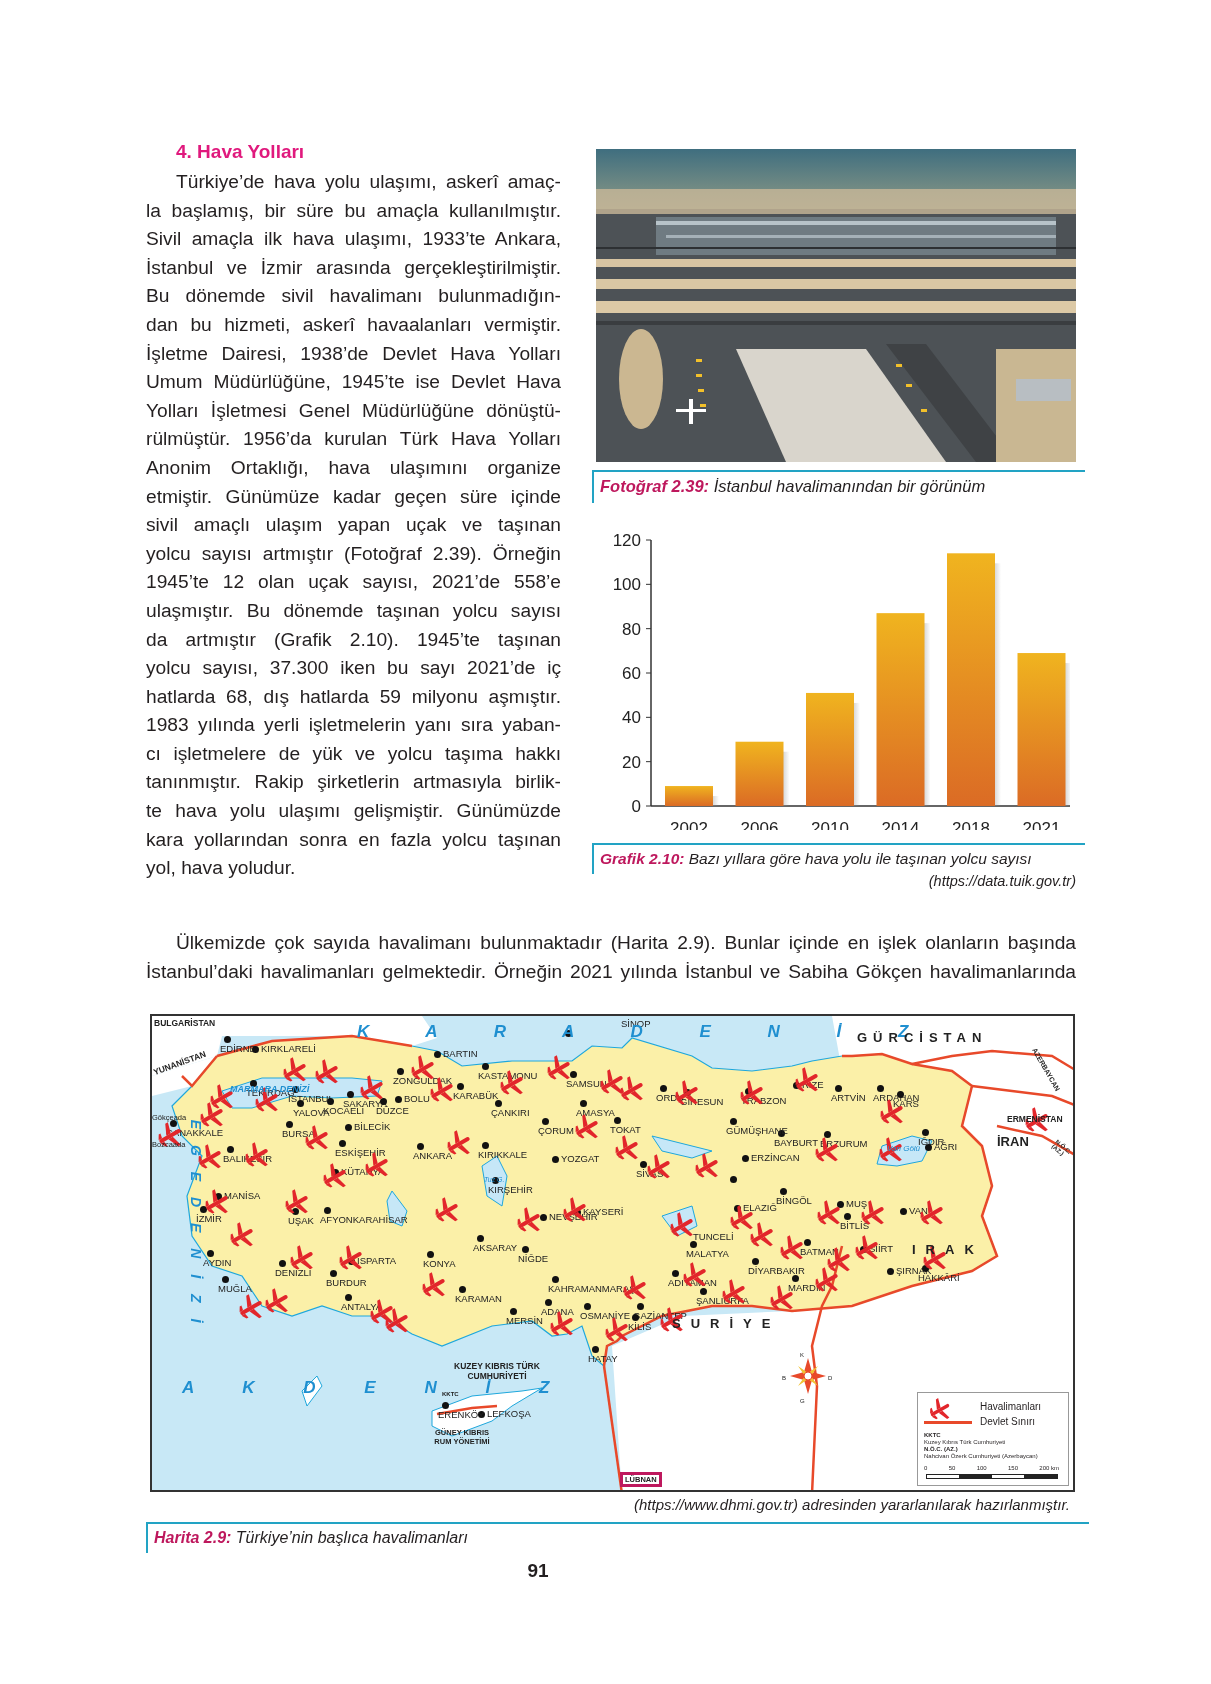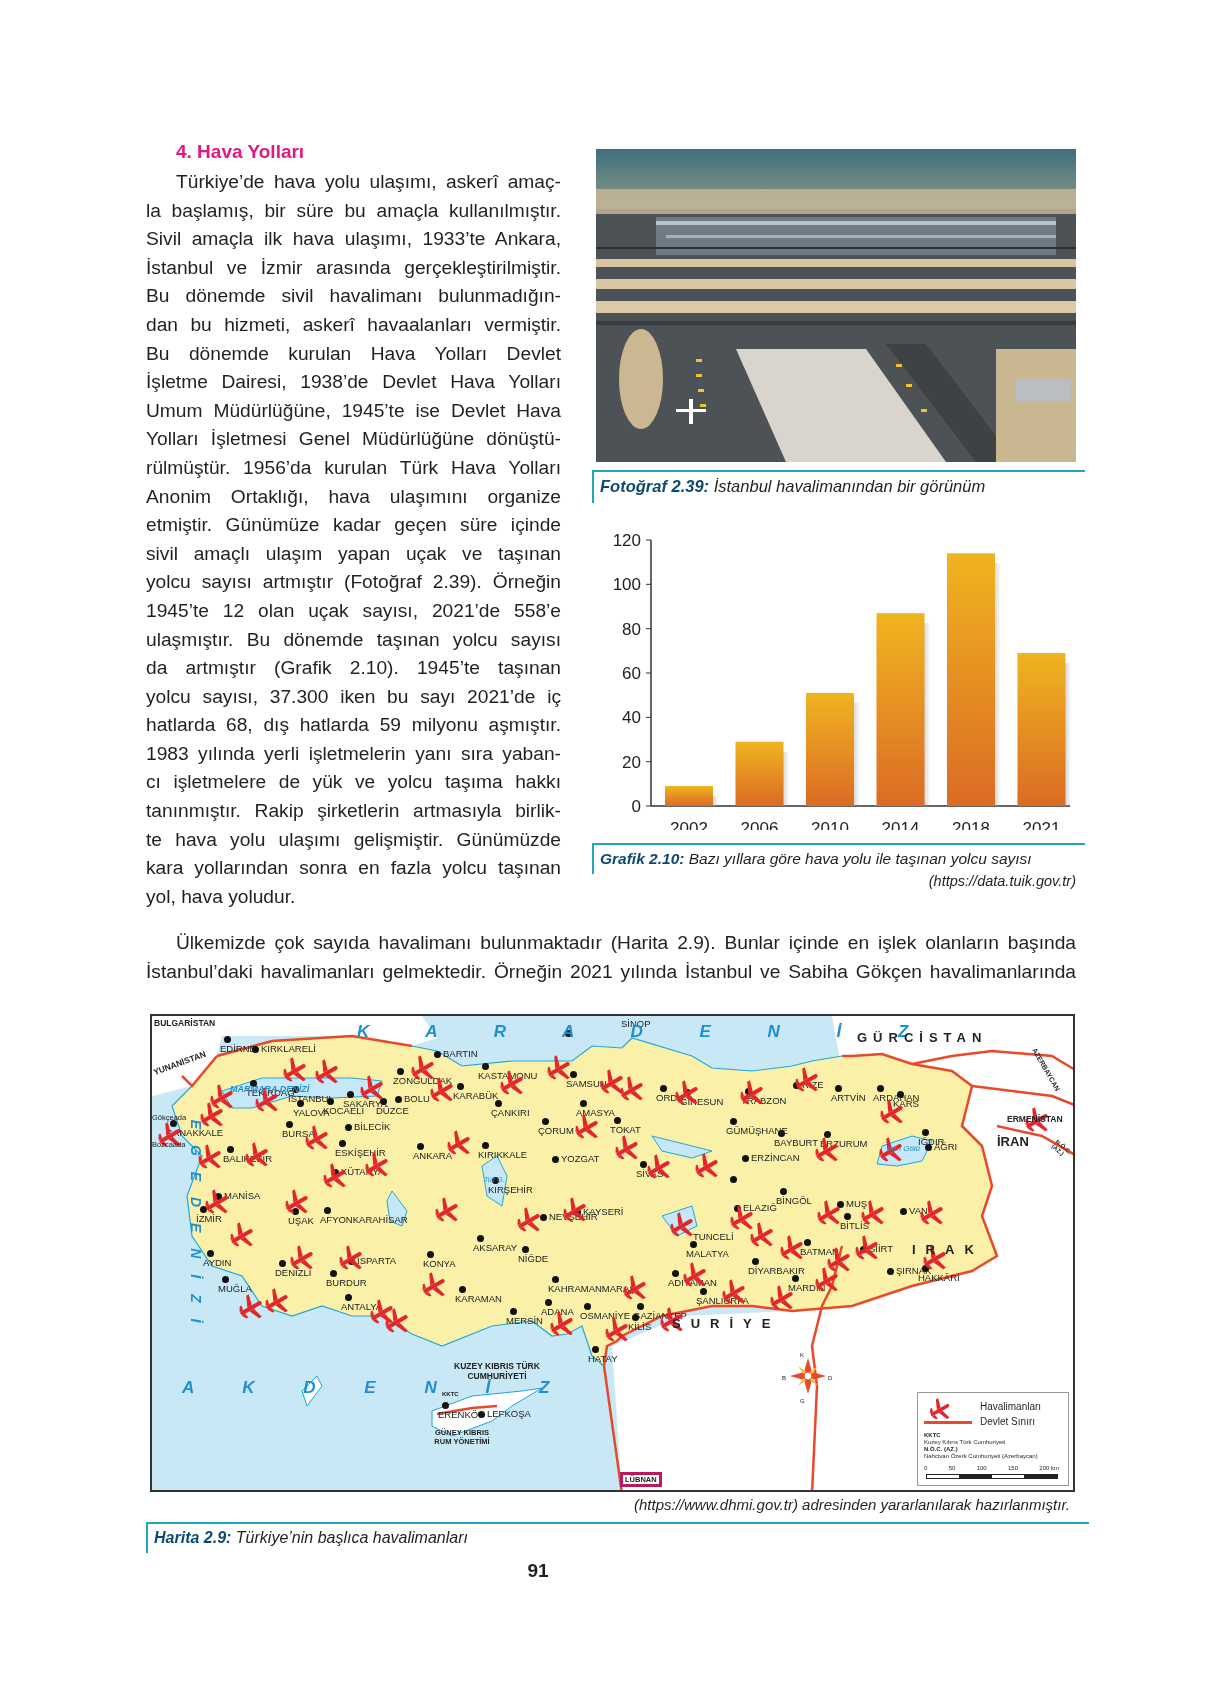--- a/index.html
+++ b/index.html
@@ -5,21 +5,21 @@
   html,body{margin:0;padding:0;background:#fff;}
   body{width:1211px;height:1684px;position:relative;overflow:hidden;font-family:"Liberation Sans",sans-serif;color:#231f20;}
   .abs{position:absolute;}
   #section-title{left:176px;top:141px;font-size:19px;font-weight:bold;color:#e0197d;}
   #left-text{left:146px;top:168px;width:415px;font-size:19.2px;line-height:28.6px;text-align:justify;}
   #left-text .ln{display:block;height:28.6px;white-space:nowrap;text-align:justify;text-align-last:justify;}
   #left-text .ln.last{text-align-last:left;}
   #left-text .ln.indent{padding-left:30px;}
   #photo{left:596px;top:149px;width:480px;height:313px;overflow:hidden;}
   .cap{border-left:2px solid #22a3c4;border-top:2px solid #22a3c4;padding:5px 0 0 6px;font-style:italic;font-size:16.5px;}
-  .cap b{color:#0c4a6e;font-weight:bold;}
+  .cap b{color:#be185d;font-weight:bold;}
   #photo-caption{left:592px;top:470px;width:485px;height:26px;}
   #chart{left:600px;top:520px;width:470px;height:310px;}
   #chart-caption{left:592px;top:843px;width:485px;height:24px;font-size:15.5px;}
   #chart-source{left:600px;top:873px;width:476px;text-align:right;font-style:italic;font-size:14.5px;}
   #para2{left:146px;top:928px;width:930px;font-size:19.2px;line-height:29px;}
   #para2 .ln{display:block;white-space:nowrap;text-align:justify;text-align-last:justify;}
   #para2 .indent{padding-left:30px;}
   #map{left:150px;top:1014px;width:925px;height:478px;border:2px solid #333;box-sizing:border-box;overflow:hidden;background:#c8e8f6;}
   #map-source{left:560px;top:1496px;width:510px;text-align:right;font-style:italic;font-size:15px;}
   #map-caption{left:146px;top:1522px;width:935px;height:24px;font-size:16px;}
@@ -36,21 +36,20 @@
 <body>
 
 <div id="section-title" class="abs">4. Hava Yolları</div>
 <div id="left-text" class="abs">
     <span class="ln indent">Türkiye’de hava yolu ulaşımı, askerî amaç-</span>
     <span class="ln">la başlamış, bir süre bu amaçla kullanılmıştır.</span>
     <span class="ln">Sivil amaçla ilk hava ulaşımı, 1933’te Ankara,</span>
     <span class="ln">İstanbul ve İzmir arasında gerçekleştirilmiştir.</span>
     <span class="ln">Bu dönemde sivil havalimanı bulunmadığın-</span>
     <span class="ln">dan bu hizmeti, askerî havaalanları vermiştir.</span>
-    <span class="ln">Bu dönemde kurulan Hava Yolları Devlet</span>
     <span class="ln">İşletme Dairesi, 1938’de Devlet Hava Yolları</span>
     <span class="ln">Umum Müdürlüğüne, 1945’te ise Devlet Hava</span>
     <span class="ln">Yolları İşletmesi Genel Müdürlüğüne dönüştü-</span>
     <span class="ln">rülmüştür. 1956’da kurulan Türk Hava Yolları</span>
     <span class="ln">Anonim Ortaklığı, hava ulaşımını organize</span>
     <span class="ln">etmiştir. Günümüze kadar geçen süre içinde</span>
     <span class="ln">sivil amaçlı ulaşım yapan uçak ve taşınan</span>
     <span class="ln">yolcu sayısı artmıştır (Fotoğraf 2.39). Örneğin</span>
     <span class="ln">1945’te 12 olan uçak sayısı, 2021’de 558’e</span>
     <span class="ln">ulaşmıştır. Bu dönemde taşınan yolcu sayısı</span>

